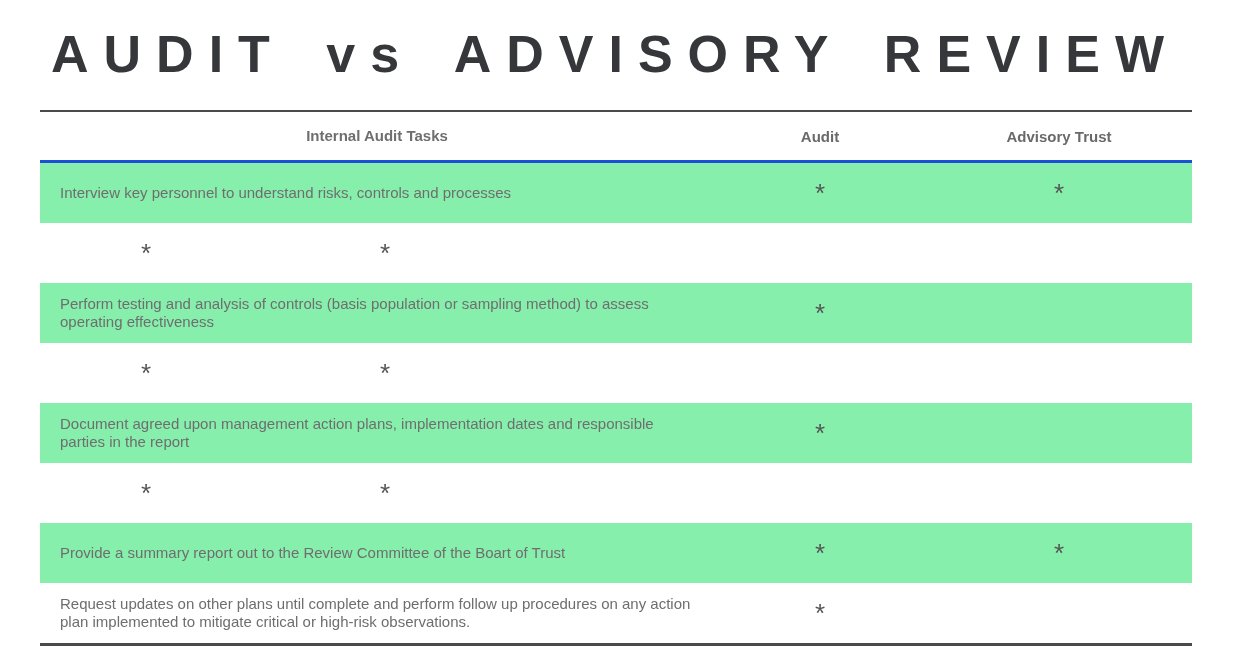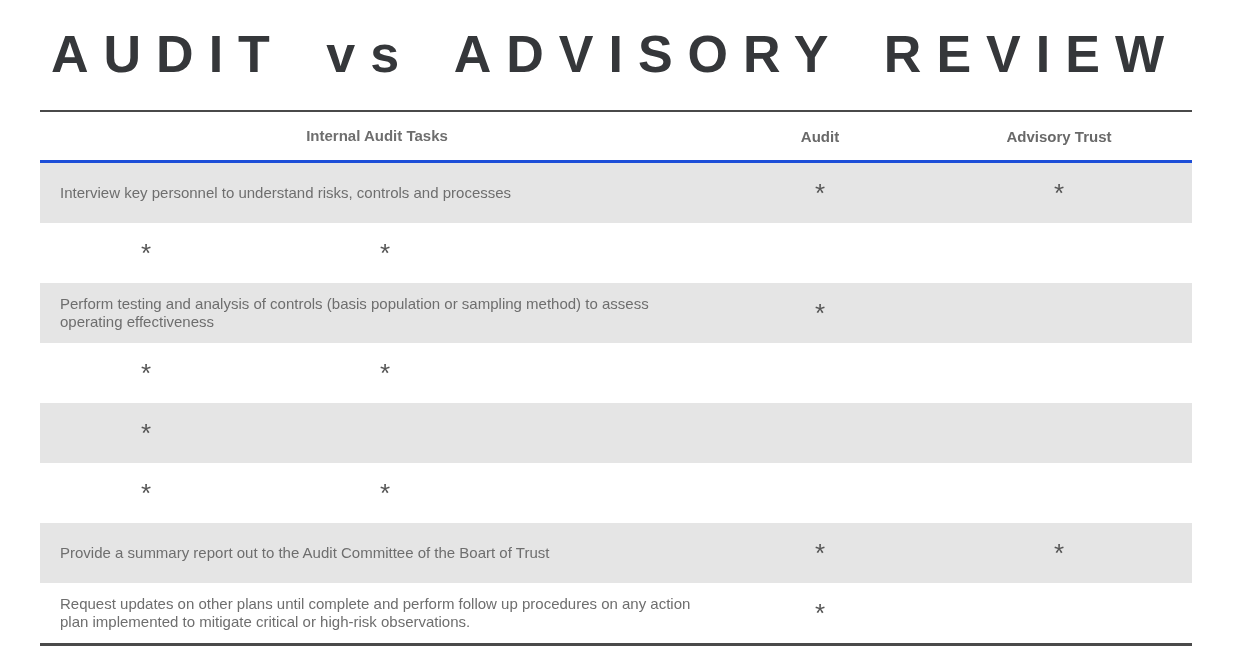--- a/index.html
+++ b/index.html
@@ -42,21 +42,21 @@
   .header-row .cell {
     font-size: 15px;
     font-weight: 700;
     color: #696969;
   }
   .row {
     display: flex;
     align-items: center;
     min-height: 60px;
   }
-  .row.shaded { background: #e5e5e5; }
+  .row.shaded { background: #86efac; }
   .row.plain  { background: #ffffff; }
   .cell { box-sizing: border-box; }
   .cell.task {
     width: 674px;
     padding: 6px 22px 6px 20px;
     font-size: 15px;
     line-height: 1.25;
     color: #6e6e6e;
   }
   .header-row .cell.task {
@@ -106,31 +106,32 @@
     <div class="cell audit mark">*</div>
     <div class="cell advisory mark"></div>
   </div>
 
   <div class="row plain">
     <div class="cell audit mark">*</div>
     <div class="cell advisory mark">*</div>
   </div>
 
   <div class="row shaded">
+    <div class="cell task">Document agreed upon management action plans, implementation dates and responsible parties in the report</div>
     <div class="cell audit mark">*</div>
     <div class="cell advisory mark"></div>
   </div>
 
   <div class="row plain">
     <div class="cell audit mark">*</div>
     <div class="cell advisory mark">*</div>
   </div>
 
   <div class="row shaded">
-    <div class="cell task">Provide a summary report out to the Audit Committee of the Boart of Trust</div>
+    <div class="cell task">Provide a summary report out to the Review Committee of the Boart of Trust</div>
     <div class="cell audit mark">*</div>
     <div class="cell advisory mark">*</div>
   </div>
 
   <div class="row plain">
     <div class="cell task">Request updates on other plans until complete and perform follow up procedures on any action plan implemented to mitigate critical or high-risk observations.</div>
     <div class="cell audit mark">*</div>
     <div class="cell advisory mark"></div>
   </div>
 </div>

